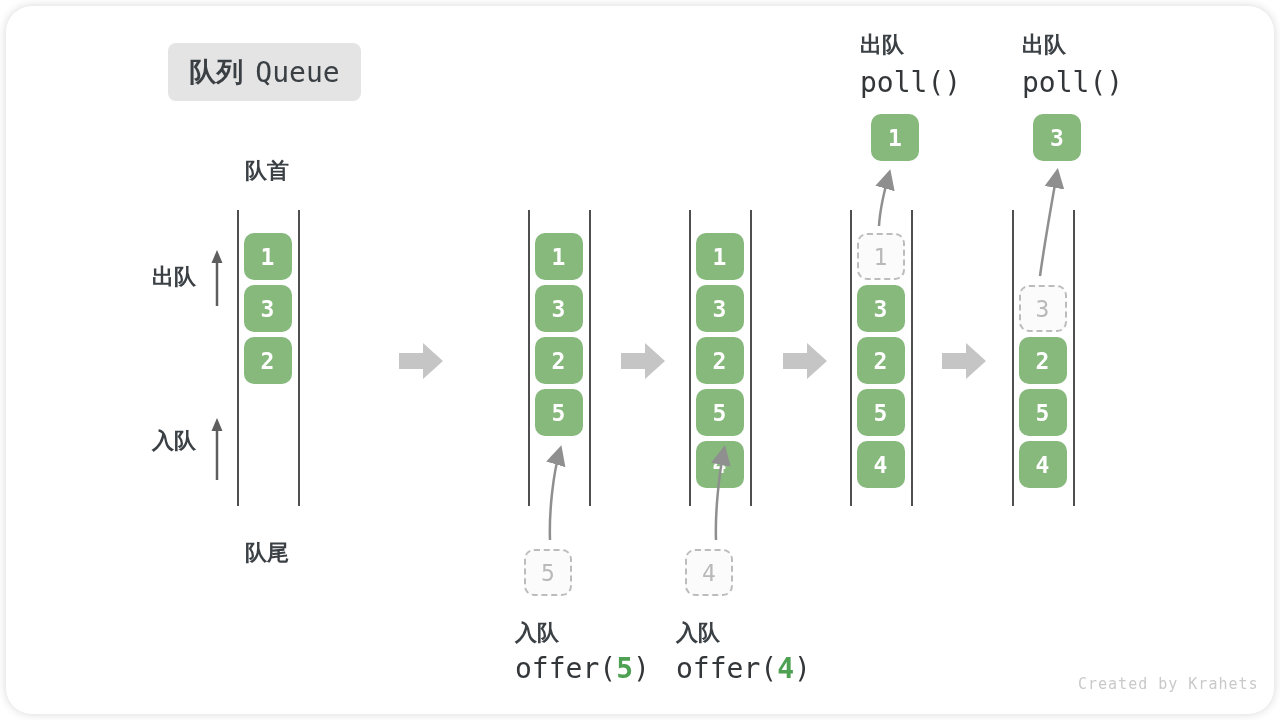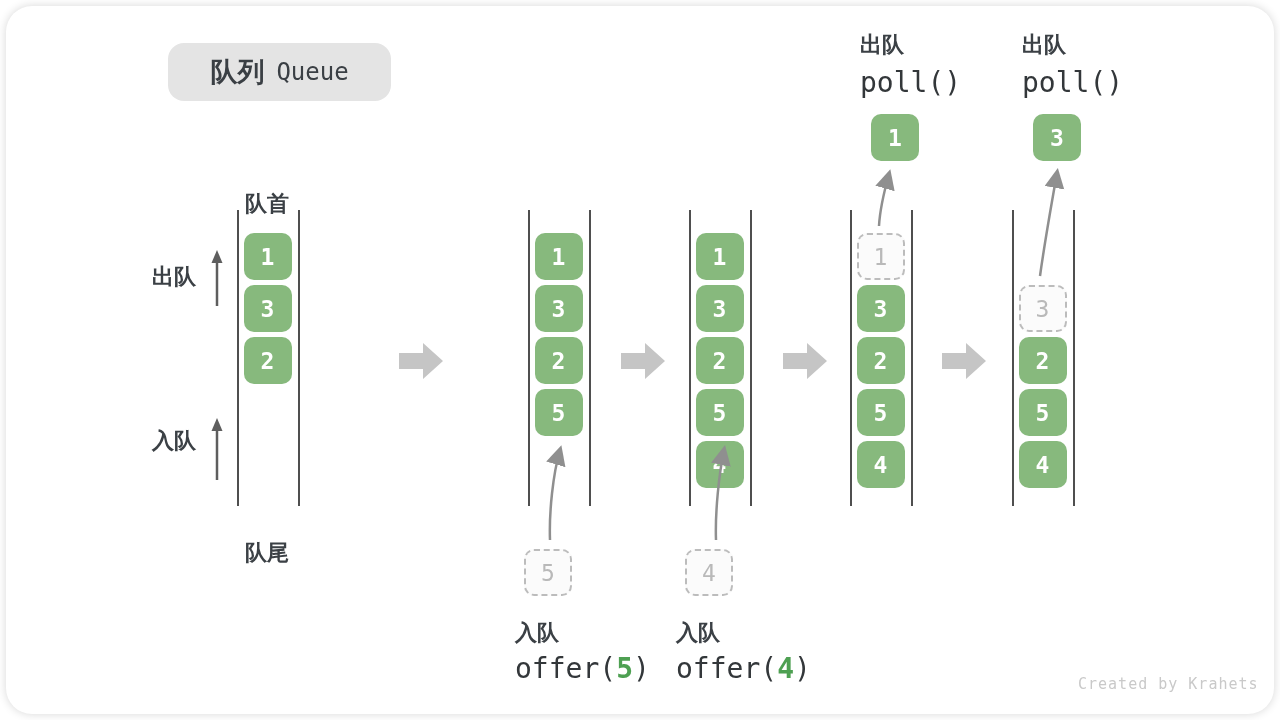--- a/index.html
+++ b/index.html
@@ -2,23 +2,23 @@
 <html><head>
 <meta charset="utf-8">
 <style>
   html,body{margin:0;padding:0;background:#fff;}
   .canvas{position:relative;width:1280px;height:720px;overflow:hidden;
           font-family:"Liberation Sans",sans-serif;color:#3b4045;}
   .card{position:absolute;left:6px;top:6px;right:6px;bottom:6px;
         background:#fff;border-radius:26px;box-shadow:0 0 10px rgba(0,0,0,.16);}
   .abs{position:absolute;}
   .title-box{display:flex;align-items:center;gap:12px;justify-content:center;
-             background:#e4e4e4;border-radius:16px;width:223px;height:58px;}
+             background:#e4e4e4;border-radius:8px;width:193px;height:58px;}
   .title-zh{font-size:27px;font-weight:bold;color:#3a3f44;}
-  .title-en{font-size:24px;font-family:"DejaVu Sans Mono",monospace;color:#3a3f44;}
+  .title-en{font-size:28px;font-family:"DejaVu Sans Mono",monospace;color:#3a3f44;}
   .zh-label{font-size:22px;font-weight:bold;color:#3b4045;white-space:nowrap;text-align:right;}
   .code-label{font-size:28px;font-family:"DejaVu Sans Mono",monospace;color:#33373a;white-space:nowrap;}
   .code-arg{color:#4ea052;font-weight:bold;}
   .vline{width:2px;background:#4f4f4f;}
   .qbox{width:48px;height:47px;border-radius:10px;background:#87b97d;color:#fff;
         display:flex;align-items:center;justify-content:center;
         font-family:"DejaVu Sans Mono",monospace;font-size:23px;font-weight:bold;}
   .dashed{background:#fbfbfb;border:2px dashed #bcbcbc;color:#b9b9b9;
           width:44px;height:43px;border-radius:10px;display:flex;align-items:center;justify-content:center;
           font-family:"DejaVu Sans Mono",monospace;font-size:23px;}
@@ -29,21 +29,21 @@
 <body>
 
 <div class="canvas">
   <div class="card"></div>
 
   <div class="abs title-box" style="left:168px;top:43px;">
     <span class="title-zh">队列</span>
     <span class="title-en">Queue</span>
   </div>
 
-  <div class="abs zh-label" style="left:245px;top:156px;margin-top:33px;">队首</div>
+  <div class="abs zh-label" style="left:245px;top:156px;">队首</div>
   <div class="abs zh-label" style="left:245px;top:538px;">队尾</div>
 
   <div class="abs zh-label" style="left:152px;top:262px;">出队</div>
   <svg class="abs" style="left:208px;top:248px;" width="18" height="60">
     <line x1="9" y1="58" x2="9" y2="12" stroke="#5e5e5e" stroke-width="2.5"></line>
     <polygon points="9,2 3.5,15 14.5,15" fill="#5e5e5e"></polygon>
   </svg>
   <div class="abs zh-label" style="left:152px;top:426px;">入队</div>
   <svg class="abs" style="left:208px;top:416px;" width="18" height="66">
     <line x1="9" y1="64" x2="9" y2="12" stroke="#5e5e5e" stroke-width="2.5"></line>

